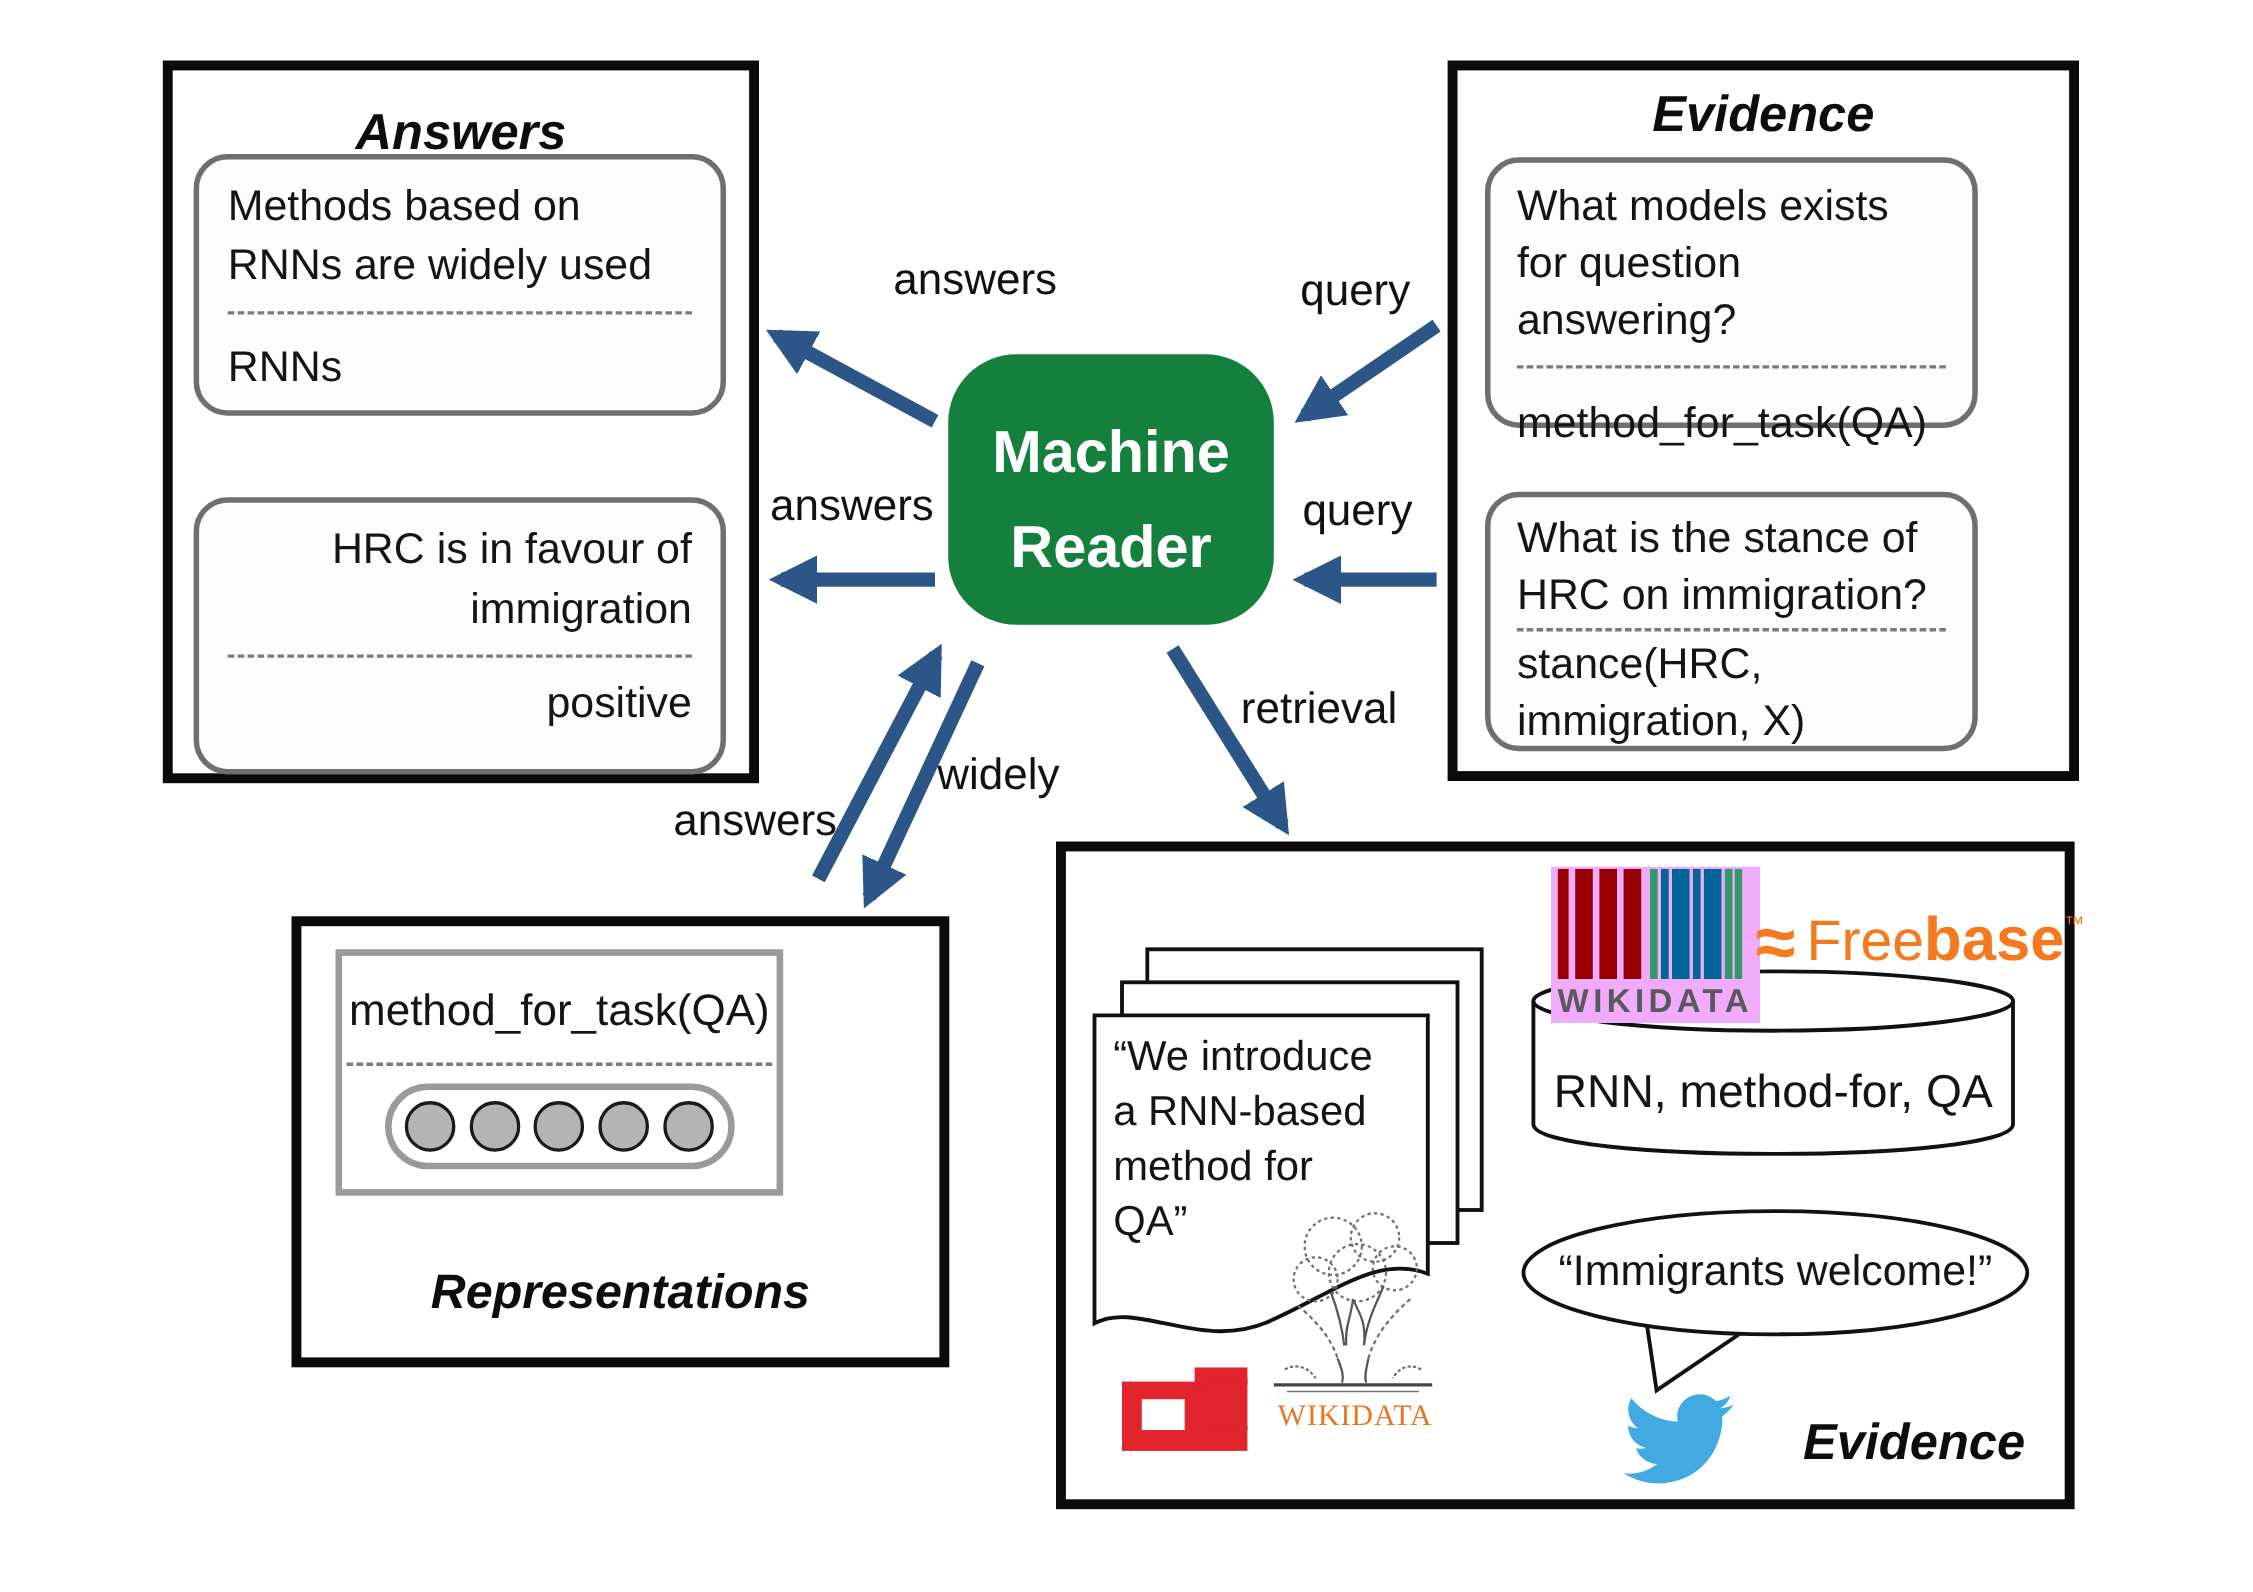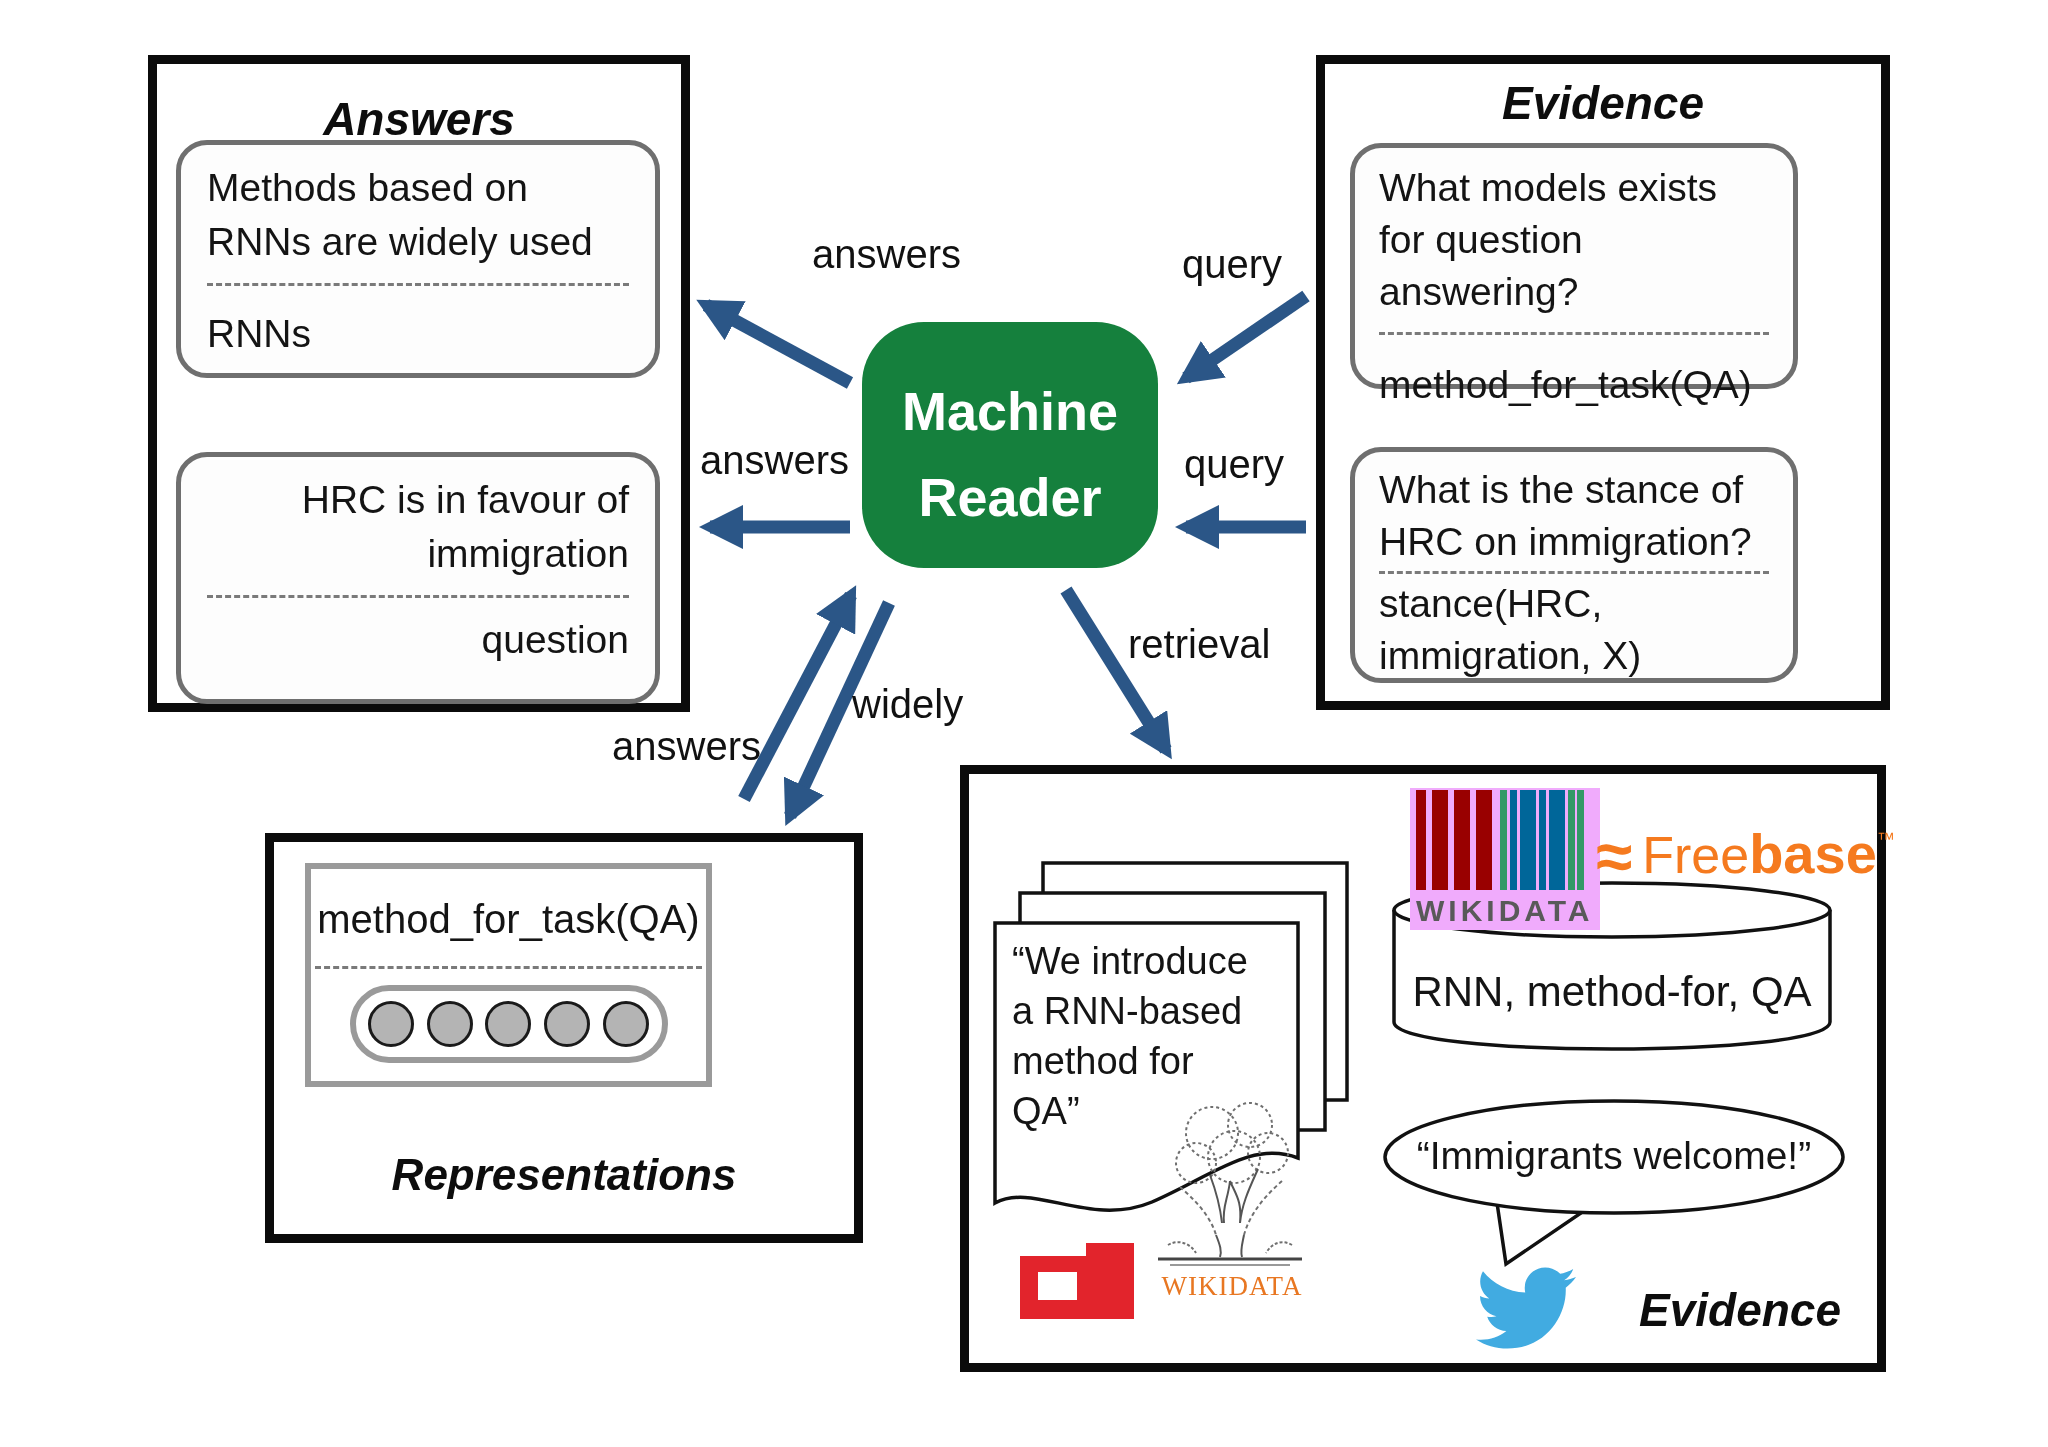--- a/index.html
+++ b/index.html
@@ -55,21 +55,21 @@
   <div class="panel" style="left:148px;top:55px;width:542px;height:657px;">
     <div class="panel-title centered" style="top:28px;">Answers</div>
     <div class="card" style="left:19px;top:76px;width:484px;height:238px;">
       <div class="card-text">Methods based on RNNs are widely used</div>
       <div class="dashline"></div>
       <div class="card-value">RNNs</div>
     </div>
     <div class="card" style="left:19px;top:388px;width:484px;height:252px;text-align:right;">
       <div class="card-text">HRC is in favour of immigration</div>
       <div class="dashline"></div>
-      <div class="card-value" style="margin-top:16px;">question</div>
+      <div class="card-value" style="margin-top:16px;">positive</div>
     </div>
   </div>
 
   <div class="panel" style="left:1316px;top:55px;width:574px;height:655px;">
     <div class="panel-title centered" style="top:12px;">Evidence</div>
     <div class="card q-card" style="left:25px;top:79px;width:448px;height:246px;">
       <div class="card-text">What models exists for question answering?</div>
       <div class="dashline"></div>
       <div class="card-value" style="margin-top:24px;">method_for_task(QA)</div>
     </div>

